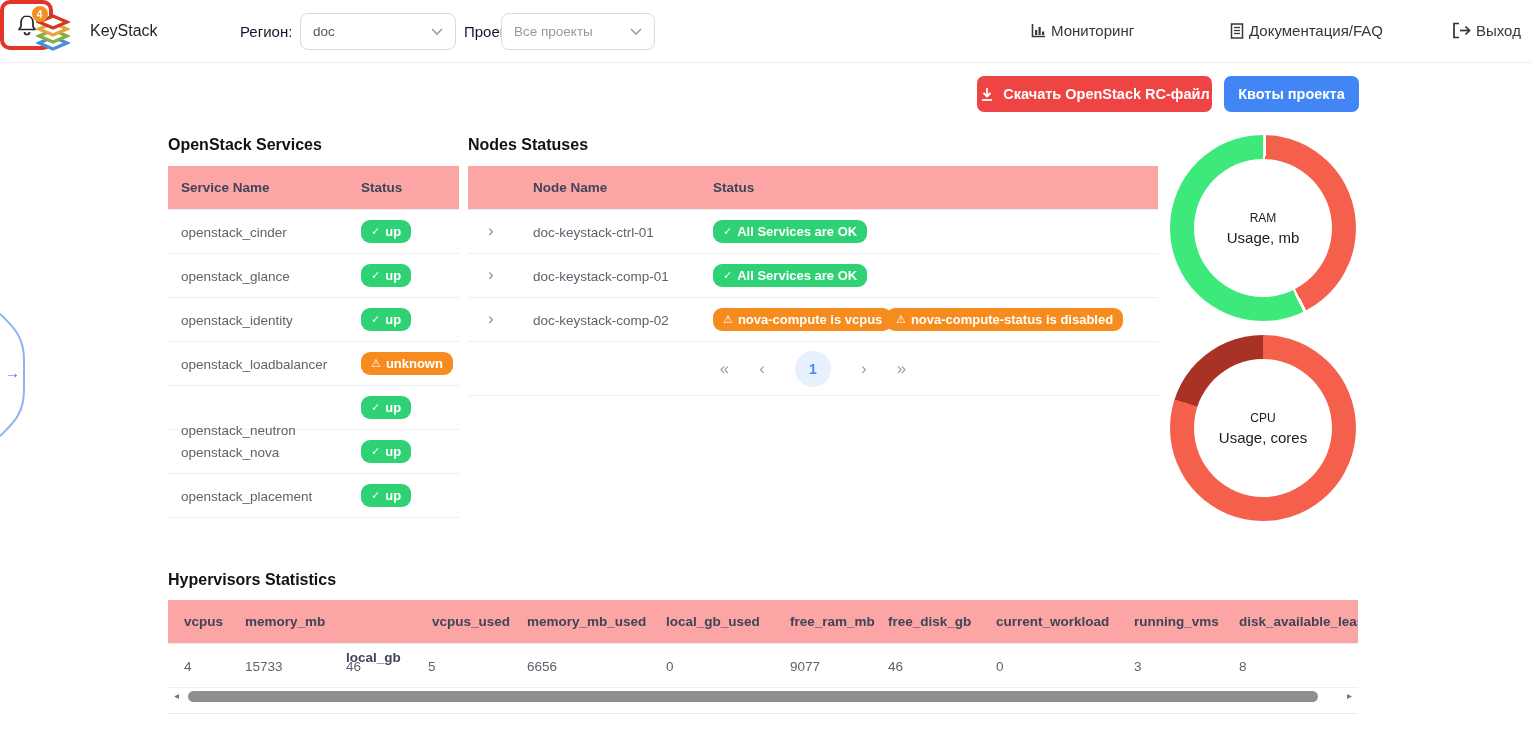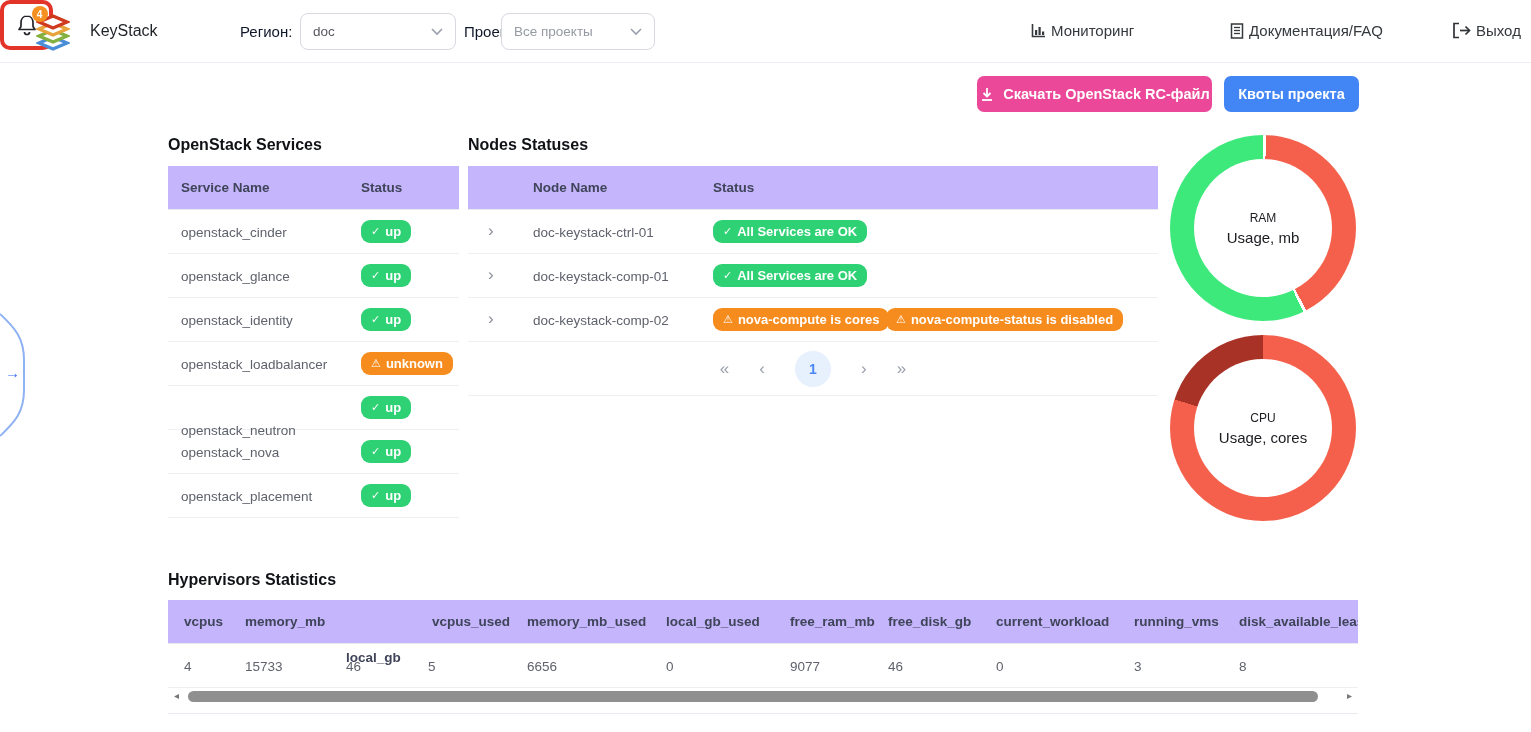--- a/index.html
+++ b/index.html
@@ -23,28 +23,28 @@
               display:flex; align-items:center; justify-content:center; background:#fff; }
   .bell-btn { position:relative; width:30px; height:30px; display:flex; align-items:center; justify-content:center; cursor:pointer; }
   .bell-badge { position:absolute; top:-4px; right:-6px; width:16px; height:16px; border-radius:50%;
                 background:#f59120; color:#fff; font-size:10px; font-weight:bold;
                 display:flex; align-items:center; justify-content:center; }
 
   
   .btn { top:76px; height:36px; border:none; border-radius:7px; color:#fff; font-weight:bold;
          font-size:14.5px; display:flex; align-items:center; justify-content:center; gap:8px;
          cursor:pointer; font-family:"Liberation Sans",sans-serif; }
-  .btn-green { left:977px; width:235px; background:#ec4899; }
+  .btn-green { left:977px; width:235px; background:#ef4444; }
   .btn-blue  { left:1224px; width:135px; background:#4285f4; }
 
   
   .sec-title { font-size:16px; font-weight:bold; color:#101216; }
 
   
-  .thead { height:44px; background:#c4b5fd; border-bottom:1px solid #e7eaef; position:relative; }
+  .thead { height:44px; background:#fca5a5; border-bottom:1px solid #e7eaef; position:relative; }
   .trow  { height:44px; border-bottom:1px solid #edeff3; position:relative; }
   .th { position:absolute; top:14px; font-size:13.5px; font-weight:bold; color:#3f4459; white-space:nowrap; }
   .td { position:absolute; top:15px; font-size:13.5px; color:#5f626c; white-space:nowrap; }
   .expander { position:absolute; left:20px; top:11px; font-size:17px; color:#8b8f98; cursor:pointer; }
 
   .badge { position:absolute; top:10px; display:inline-flex; align-items:center; gap:5px;
            padding:4px 10px; border-radius:9px; color:#fff; font-size:13px; font-weight:bold; white-space:nowrap; }
   .b-green  { background:#2ed173; }
   .b-orange { background:#f78c1e; }
   .badge .bi { font-size:11px; font-weight:normal; }
@@ -252,21 +252,21 @@
       <span class="badge b-green" style="left:245px;">
           <span class="bi">✓</span>
           <span>All Services are OK</span>
         </span>
     </div>
     <div class="trow">
       <span class="expander">›</span>
       <span class="td" style="left:65px;">doc-keystack-comp-02</span>
       <span class="badge b-orange" style="left:245px;">
           <span class="bi">⚠</span>
-          <span>nova-compute is cores</span>
+          <span>nova-compute is vcpus</span>
         </span>
       <span class="badge b-orange" style="left:418px;">
           <span class="bi">⚠</span>
           <span>nova-compute-status is disabled</span>
         </span>
     </div>
   </div>
 
   <div class="pager">
     <span class="pg-arrow">«</span>

